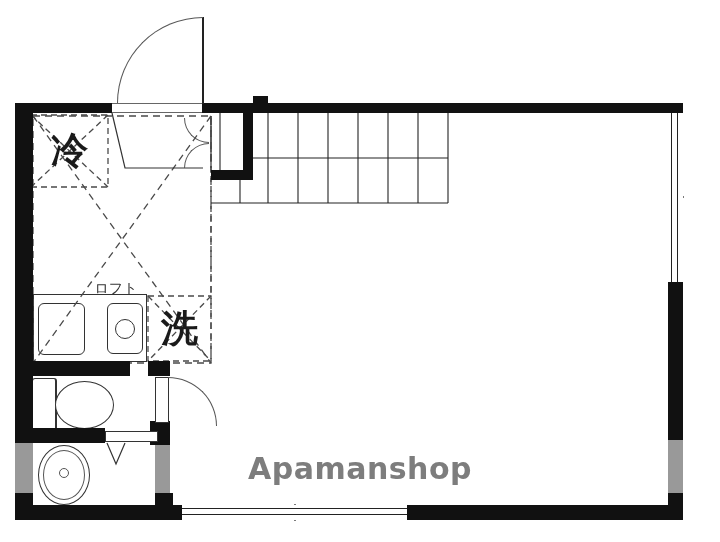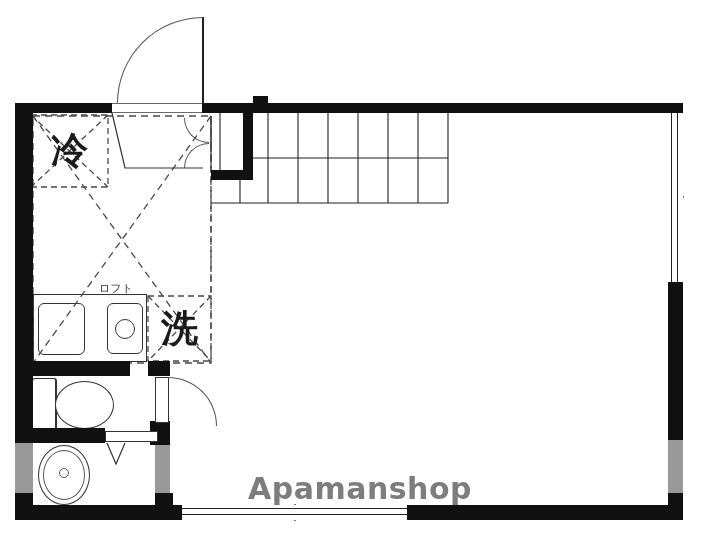--- a/index.html
+++ b/index.html
@@ -17,24 +17,24 @@
   #closet-arc-top{left:184px;top:118px;width:24px;height:24px;
      border-left:1px solid #555;border-bottom:1px solid #555;border-bottom-left-radius:100%;}
   #closet-arc-bottom{left:184px;top:143px;width:24px;height:24px;
      border-left:1px solid #555;border-top:1px solid #555;border-top-left-radius:100%;}
   #toilet-arc{left:168px;top:377px;width:48px;height:48px;
      border-top:1.2px solid #555;border-right:1.2px solid #555;border-top-right-radius:100%;}
   .fixture{position:absolute;background:#fff;border:1.2px solid #333;}
   .label{position:absolute;color:#1a1a1a;display:flex;align-items:center;justify-content:center;}
   #label-reizo{left:31px;top:115px;width:77px;height:72px;font-size:37px;font-weight:600;}
   #label-sen{left:148px;top:296px;width:63px;height:65px;font-size:37px;font-weight:600;}
-  #label-loft{left:90px;top:281px;width:52px;height:15px;font-size:11px;color:#333;}
+  #label-loft{left:90px;top:281px;width:52px;height:15px;font-size:14px;color:#333;}
   #label-room{left:300px;top:301px;width:200px;height:42px;font-size:35px;font-weight:600;color:#222;letter-spacing:1px;}
   #label-watermark{left:258px;top:450px;width:204px;height:36px;font-size:30px;font-weight:600;
-      color:#7d7d7d;letter-spacing:0.5px;margin-top:20px;}
+      color:#7d7d7d;letter-spacing:0.5px;}
   .win-band{position:absolute;background:#fff;}
   #entry-band{left:112px;top:103px;width:90px;height:10px;background:#fff;
       border-top:1px solid #666;border-bottom:1px solid #666;box-sizing:border-box;}
 </style>
 </head>
 <body>
 
 <div id="plan">
 
   <div class="fixture" id="kitchen-counter" style="left:33px;top:294px;width:112px;height:66px;border-width:1.5px;"></div>

